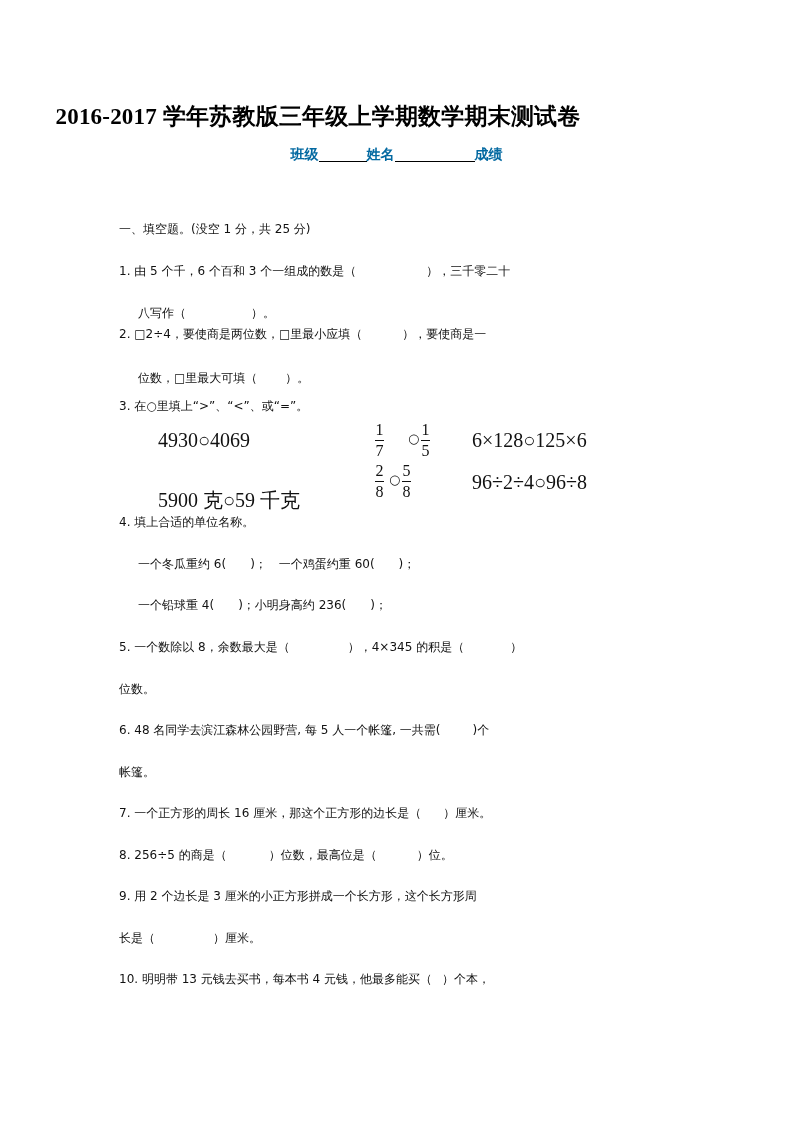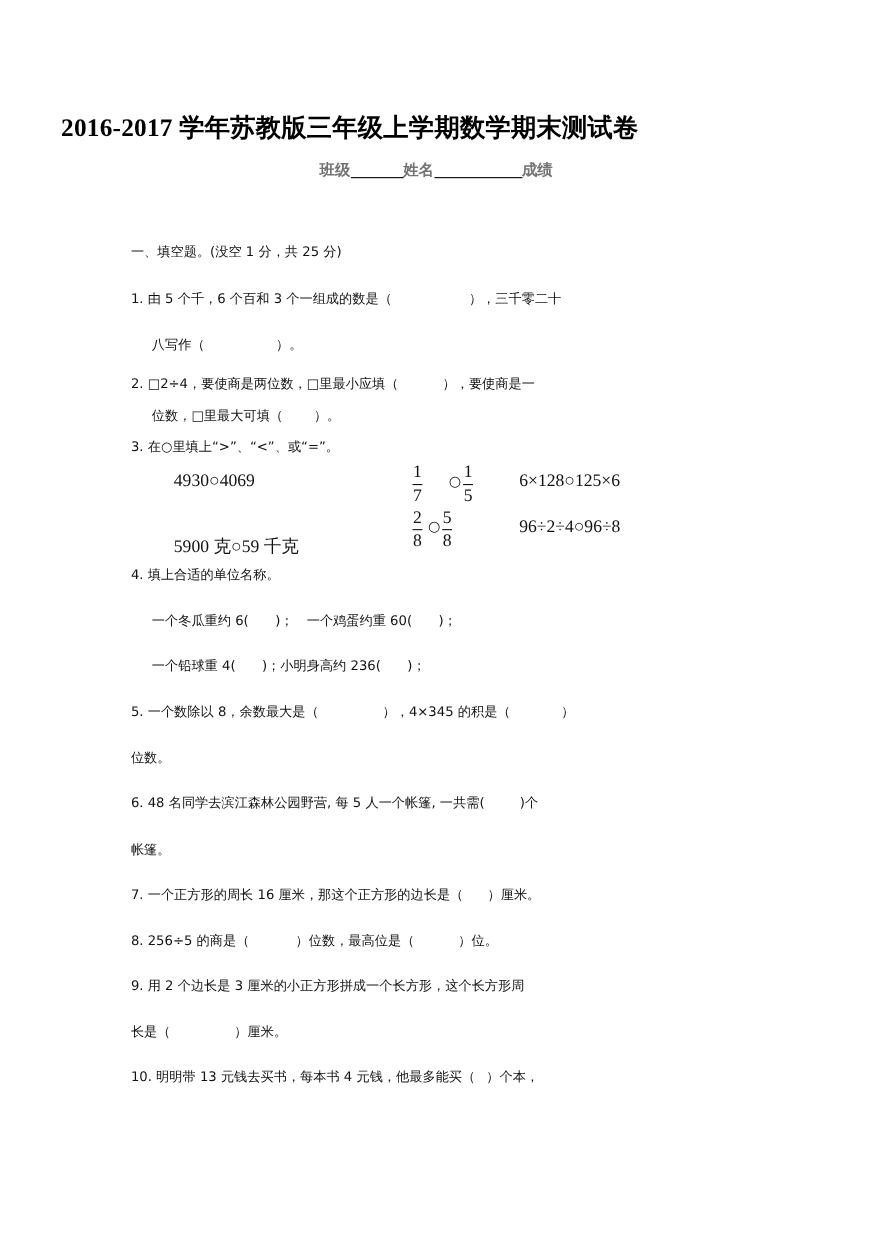--- a/index.html
+++ b/index.html
@@ -8,33 +8,33 @@
     font-family: "DejaVu Serif", "Liberation Serif", serif;
     color: #111111;
   }
   .title {
     position: absolute; left: 0; top: 101px; width: 636px; text-align: center;
     font-family: "Liberation Serif", "DejaVu Serif", serif;
     font-weight: bold; font-size: 23px; letter-spacing: 0.2px; color: #000;
   }
   .info {
     position: absolute; left: 0; top: 146px; width: 793px; text-align: center;
-    font-family: "DejaVu Sans", sans-serif; font-weight: bold; font-size: 14px; color: #737373;
+    font-family: "DejaVu Sans", sans-serif; font-weight: bold; font-size: 14px; color: #0369a1;
   }
   .info .blank { display: inline-block; border-bottom: 1px solid #000; height: 14px; vertical-align: -3px; }
   .line {
     position: absolute; left: 119px; font-size: 12px; white-space: nowrap;
     font-family: "DejaVu Sans", sans-serif; color: #111;
   }
   .frac {
     position: absolute; display: inline-flex; flex-direction: column; align-items: center;
     font-family: "Liberation Serif", serif; font-size: 16px; line-height: 16px;
   }
   .frac .bar { width: 9px; border-top: 1px solid #111; margin: 2px 0; }
-  .cmp { position: absolute; font-size: 16px; white-space: nowrap; font-family: "Liberation Serif", serif; }
+  .cmp { position: absolute; font-size: 20px; white-space: nowrap; font-family: "Liberation Serif", serif; }
   .cmp .cjk { font-family: "DejaVu Sans", sans-serif; }
   .circ { position: absolute; font-family: "DejaVu Sans", sans-serif; font-size: 13px; }
 </style>
 </head>
 <body>
 
 <div class="title">2016-2017 学年苏教版三年级上学期数学期末测试卷</div>
 
 <div class="info">
   <span>班级</span><span class="blank" style="width:48px"></span><span>姓名</span><span class="blank" style="width:80px"></span><span>成绩</span>
@@ -42,21 +42,21 @@
 
 <div class="line" style="top:221px">一、填空题。(没空 1 分，共 25 分)</div>
 
 <div class="line" style="top:263px">
   <span>1.  由 5 个千，6 个百和 3 个一组成的数是（</span><span style="display:inline-block;width:70px"></span><span>），三千零二十</span>
 </div>
 <div class="line" style="top:305px;left:138px">
   <span>八写作（</span><span style="display:inline-block;width:65px"></span><span>）。</span>
 </div>
 
-<div class="line" style="top:341px">
+<div class="line" style="top:326px">
   <span>2. □2÷4，要使商是两位数，□里最小应填（</span><span style="display:inline-block;width:40px"></span><span>），要使商是一</span>
 </div>
 <div class="line" style="top:370px;left:138px">
   <span>位数，□里最大可填（</span><span style="display:inline-block;width:28px"></span><span>）。</span>
 </div>
 
 <div class="line" style="top:398px">3.  在○里填上“&gt;”、“&lt;”、或“=”。</div>
 
 <div class="cmp" style="left:158px;top:429px">4930○4069</div>
 

